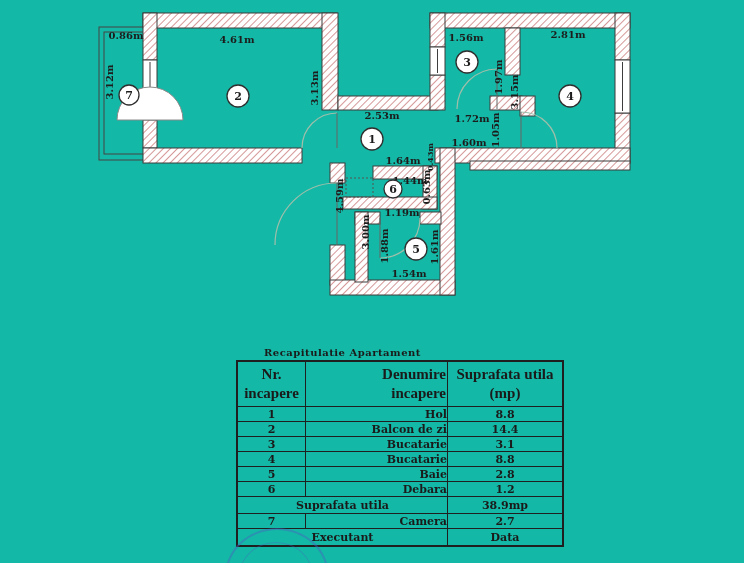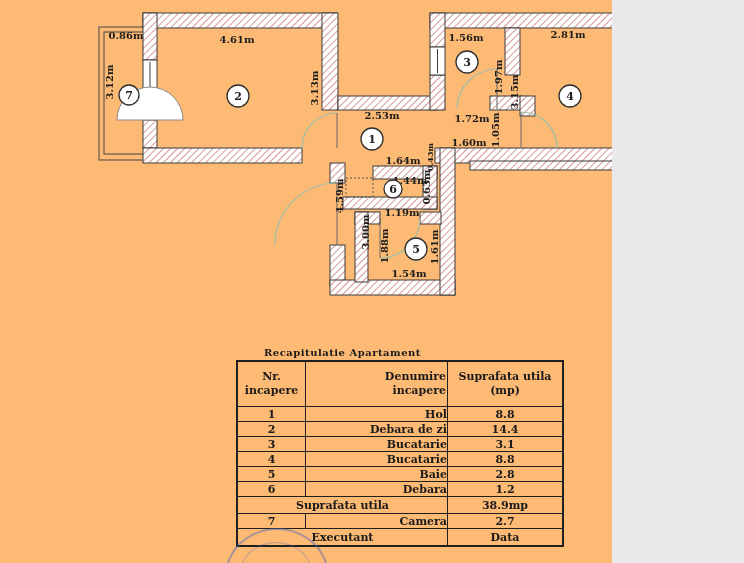--- a/index.html
+++ b/index.html
@@ -1,16 +1,16 @@
 <!DOCTYPE html>
 <html><head>
 <meta charset="utf-8">
 <style>
   html,body{margin:0;padding:0;background:#e9e9e9;}
-  #screen{position:relative;width:612px;height:563px;background:#fdba74;overflow:hidden;
+  #screen{position:relative;width:744px;height:563px;background:#14b8a6;overflow:hidden;
           font-family:"DejaVu Serif", serif;}
   
   #plan{position:absolute;left:0;top:0;}
   .wall{fill:url(#hatch);stroke:#3d3d3d;stroke-width:1;}
   .thin{fill:none;stroke:#444;stroke-width:1;}
   .win{fill:#fff;stroke:#3d3d3d;stroke-width:1;}
   .winline{stroke:#3d3d3d;stroke-width:1;}
   .arc{fill:none;stroke:#9fbfab;stroke-width:1.2;}
   .leaf{stroke:#666;stroke-width:1;}
   .fan{fill:#fff;stroke:#8a8a8a;stroke-width:1;}
@@ -21,21 +21,21 @@
          text-anchor:middle;}
   .dotted{fill:none;stroke:#555;stroke-width:1;stroke-dasharray:2 2;}
   
   #recap{position:absolute;left:236px;top:347px;width:310px;}
   #recap-title{font-size:10px;font-weight:bold;color:#1a1a1a;padding-left:28px;
                letter-spacing:.5px;margin-bottom:2px;white-space:nowrap;}
   table{border-collapse:collapse;width:309px;table-layout:fixed;}
   td,th{border:1.5px solid #1f1f1f;color:#1a1a1a;font-weight:bold;
         font-family:"DejaVu Serif",serif;overflow:hidden;}
   table{border:2px solid #1f1f1f;}
-  th{font-size:11px;white-space:pre-line;text-align:center;height:42px;line-height:1.25;}
+  th{font-size:15px;white-space:pre-line;text-align:center;height:42px;line-height:1.25;font-family:Liberation Serif, serif;}
   td{font-size:11px;height:12px;line-height:11px;padding:1px 0;}
   .c-nr{width:65px;text-align:center;}
   .c-name{width:132px;text-align:right;padding-left:8px;}
   .c-mp{width:112px;text-align:center;}
   .merged{text-align:center;}
   .tall td{height:14px;}
   
   .stamp{position:absolute;border-radius:50%;pointer-events:none;filter:blur(.6px);}
   #stamp-outer{left:225px;top:528px;width:100px;height:92px;
                border:2px solid rgba(72,100,190,.45);}
@@ -202,21 +202,21 @@
         <th class="c-mp">Suprafata utila
 (mp)</th>
       </tr>
       <tr>
         <td class="c-nr">1</td>
         <td class="c-name">Hol</td>
         <td class="c-mp">8.8</td>
       </tr>
       <tr>
         <td class="c-nr">2</td>
-        <td class="c-name">Debara de zi</td>
+        <td class="c-name">Balcon de zi</td>
         <td class="c-mp">14.4</td>
       </tr>
       <tr>
         <td class="c-nr">3</td>
         <td class="c-name">Bucatarie</td>
         <td class="c-mp">3.1</td>
       </tr>
       <tr>
         <td class="c-nr">4</td>
         <td class="c-name">Bucatarie</td>

